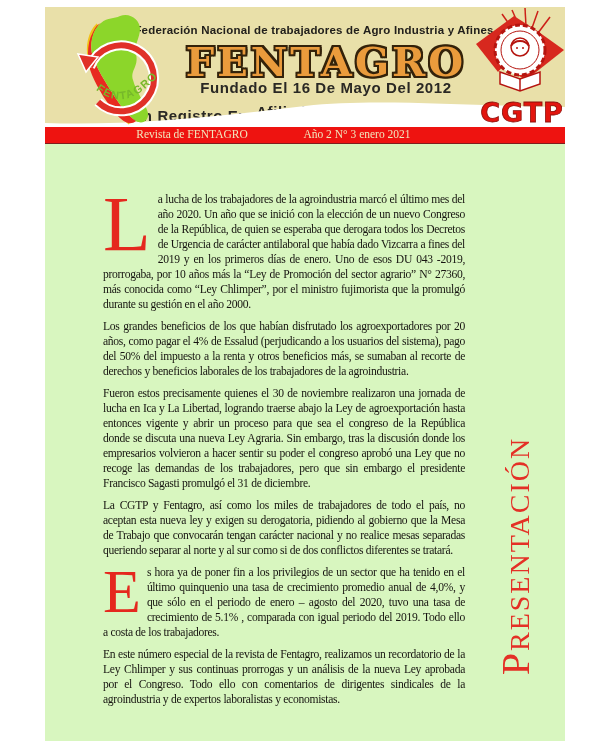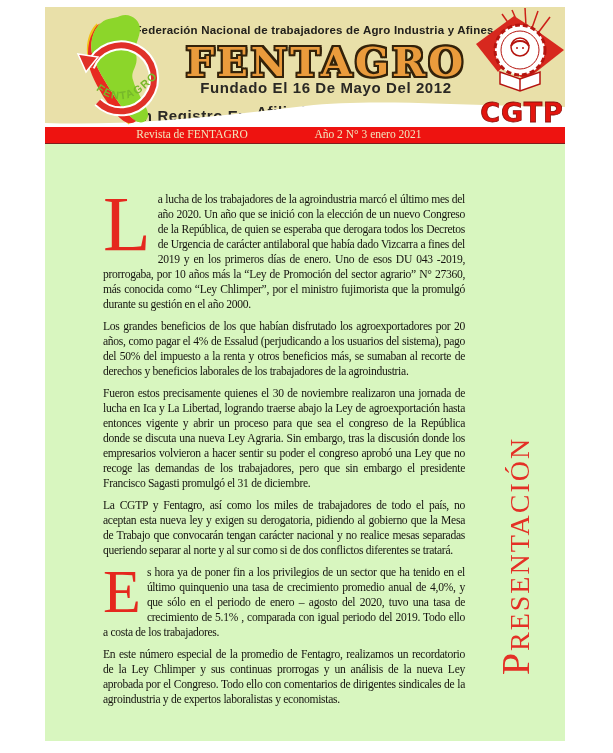--- a/index.html
+++ b/index.html
@@ -42,21 +42,21 @@
   .issue-bar{
     position:absolute;left:45px;top:127px;width:520px;height:16px;
     background:#ee1310;border-bottom:1px solid #7f1d1d;
   }
   .issue-bar span{
     position:absolute;top:1px;transform:translateX(-50%);
     font-family:"Liberation Serif",serif;font-size:11.5px;color:#f0e7bd;
     white-space:nowrap;
   }
   .issue-left{left:147px;}
-  .issue-right{left:323px;}
+  .issue-right{left:312px;}
   
   .content-panel{
     position:absolute;left:45px;top:144px;width:520px;height:597px;
     background:#d8f6bf;overflow:hidden;
   }
   .body-column{
     position:absolute;left:58px;top:48px;width:362px;
     font-family:"Liberation Serif",serif;font-size:11.6px;line-height:15px;
     letter-spacing:-0.3px;color:#161410;text-align:justify;
     hyphens:auto;-webkit-hyphens:auto;
@@ -141,19 +141,19 @@
     <span class="issue-right">Año 2 N° 3 enero 2021</span>
   </div>
 
   <div class="content-panel">
     <div class="body-column">
       <p class="para"><span class="dropcap dropcap-l">L</span><span>a lucha de los trabajadores de la agroindustria marcó el último mes del año 2020. Un año que se inició con la elección de un nuevo Congreso de la República, de quien se esperaba que derogara todos los Decretos de Urgencia de carácter antilaboral que había dado Vizcarra a fines del 2019 y en los primeros días de enero. Uno de esos DU 043 -2019, prorrogaba, por 10 años más la “Ley de Promoción del sector agrario” N° 27360, más conocida como “Ley Chlimper”, por el ministro fujimorista que la promulgó durante su gestión en el año 2000.</span></p>
       <p class="para"><span>Los grandes beneficios de los que habían disfrutado los agroexportadores por 20 años, como pagar el 4% de Essalud (perjudicando a los usuarios del sistema), pago del 50% del impuesto a la renta y otros beneficios más, se sumaban al recorte de derechos y beneficios laborales de los trabajadores de la agroindustria.</span></p>
       <p class="para"><span>Fueron estos precisamente quienes el 30 de noviembre realizaron una jornada de lucha en Ica y La Libertad, logrando traerse abajo la Ley de agroexportación hasta entonces vigente y abrir un proceso para que sea el congreso de la República donde se discuta una nueva Ley Agraria. Sin embargo, tras la discusión donde los empresarios volvieron a hacer sentir su poder el congreso aprobó una Ley que no recoge las demandas de los trabajadores, pero que sin embargo el presidente Francisco Sagasti promulgó el 31 de diciembre.</span></p>
       <p class="para"><span>La CGTP y Fentagro, así como los miles de trabajadores de todo el país, no aceptan esta nueva ley y exigen su derogatoria, pidiendo al gobierno que la Mesa de Trabajo que convocarán tengan carácter nacional y no realice mesas separadas queriendo separar al norte y al sur como si de dos conflictos diferentes se tratará.</span></p>
       <p class="para"><span class="dropcap dropcap-e">E</span><span>s hora ya de poner fin a los privilegios de un sector que ha tenido en el último quinquenio una tasa de crecimiento promedio anual de 4,0%, y que sólo en el periodo de enero – agosto del 2020, tuvo una tasa de crecimiento de 5.1% , comparada con igual periodo del 2019. Todo ello a costa de los trabajadores.</span></p>
-      <p class="para"><span>En este número especial de la promedio de Fentagro, realizamos un recordatorio de la Ley Chlimper y sus continuas prorrogas y un análisis de la nueva Ley aprobada por el Congreso. Todo ello con comentarios de dirigentes sindicales de la agroindustria y de expertos laboralistas y economistas.</span></p>
+      <p class="para"><span>En este número especial de la revista de Fentagro, realizamos un recordatorio de la Ley Chlimper y sus continuas prorrogas y un análisis de la nueva Ley aprobada por el Congreso. Todo ello con comentarios de dirigentes sindicales de la agroindustria y de expertos laboralistas y economistas.</span></p>
     </div>
   </div>
 
   <div class="vertical-title">Presentación</div>
 
 </div>
 
 </body></html>

